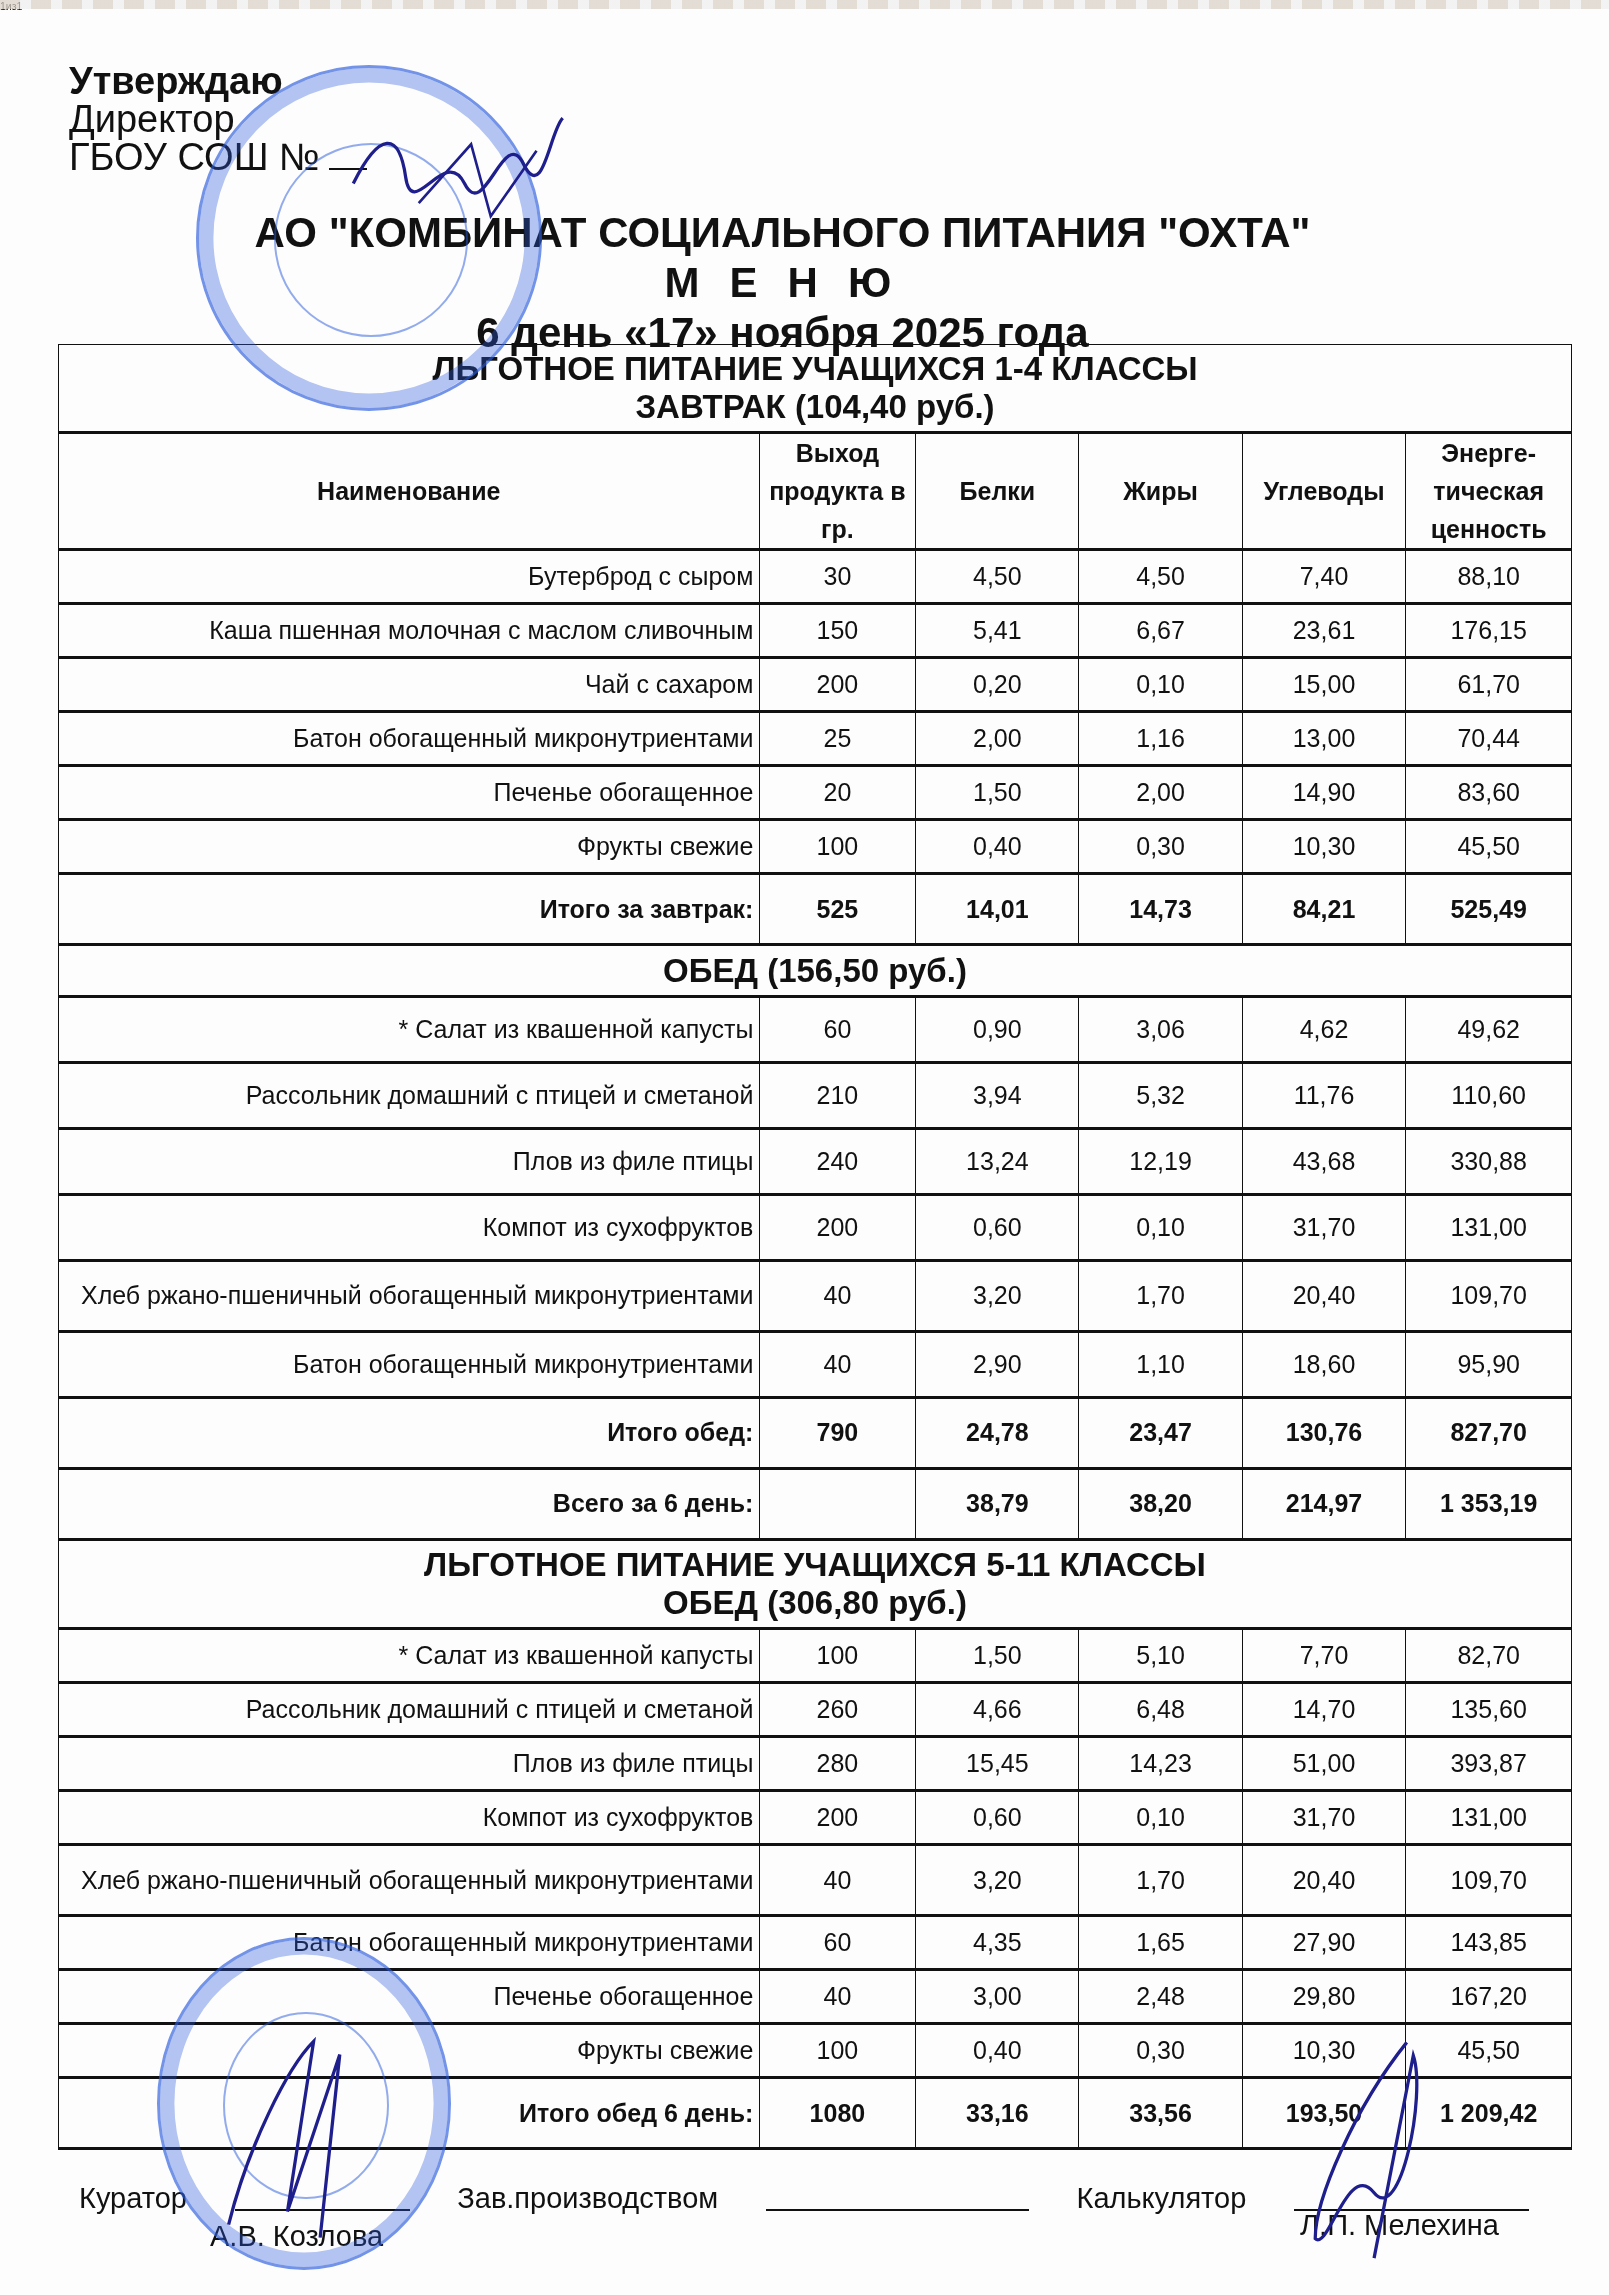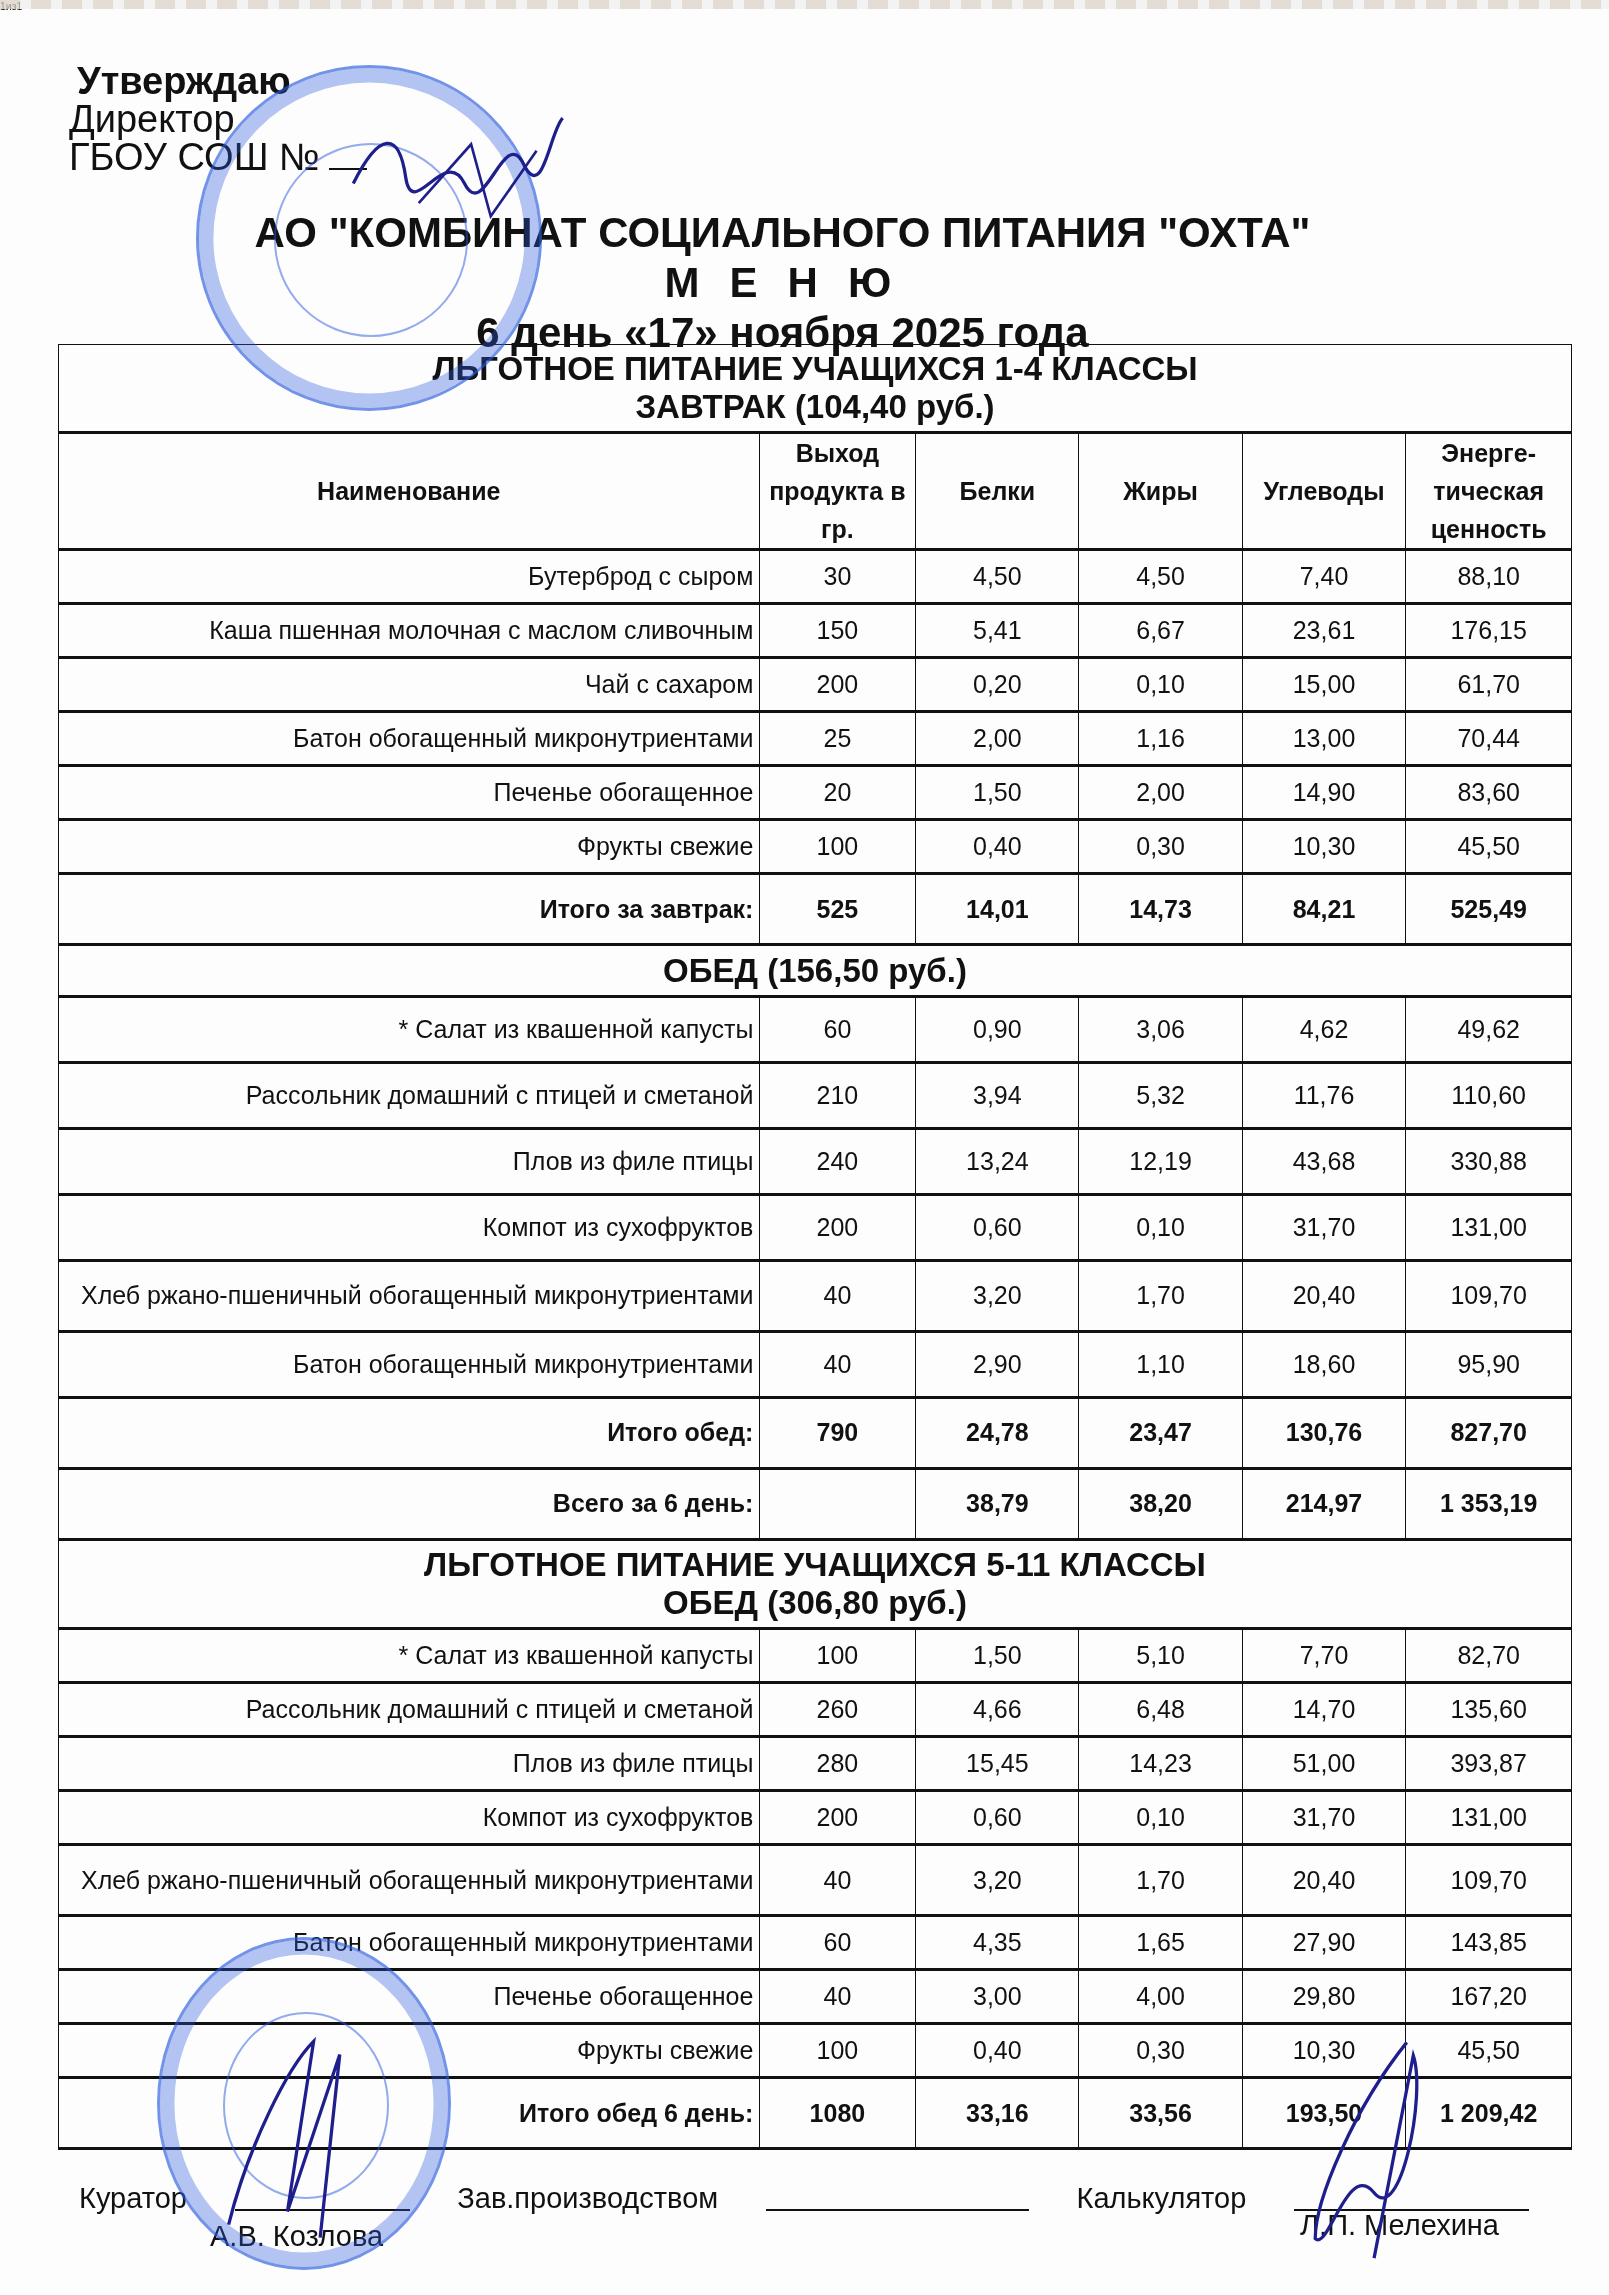--- a/index.html
+++ b/index.html
@@ -4,21 +4,21 @@
 <style>
   html, body { margin: 0; padding: 0; }
   body {
     width: 1610px; height: 2295px; background: #fdfdfd; position: relative;
     font-family: "Liberation Sans", "DejaVu Sans", sans-serif; color: #111;
     overflow: hidden;
   }
   .topstrip { position: absolute; left: 0; top: 0; width: 1610px; height: 9.2px;
     background: repeating-linear-gradient(90deg, #d8cfc5 0 19.6px, #eee 19.6px 31px); opacity: .7; }
   .approve { position: absolute; left: 69px; top: 62px; font-size: 38px; line-height: 38px; z-index: 3; }
-  .approve .b { font-weight: bold; margin-left: 8px; }
+  .approve .b { font-weight: bold; }
   .approve .line { display: inline-block; width: 38px; border-bottom: 2.6px solid #111; margin-left: 9.2px; }
   .titles { position: absolute; left: 249px; top: 208px; width: 1067px; text-align: center; font-weight: bold; z-index: 3; }
   .titles div { font-size: 42px; line-height: 50px; }
   .titles .menu { letter-spacing: 9.2px; }
 
   table.menu-table {
     position: absolute; left: 58px; top: 344px; width: 1514px;
     border-collapse: collapse; z-index: 2;
   }
   .menu-table td, .menu-table th { border: 1.3px solid #111; font-size: 25px; padding: 0 5.2px; }
@@ -265,21 +265,21 @@
         <td class="num">60</td>
         <td class="num">4,35</td>
         <td class="num">1,65</td>
         <td class="num">27,90</td>
         <td class="num">143,85</td>
       </tr>
       <tr class="row">
         <td class="name">Печенье обогащенное</td>
         <td class="num">40</td>
         <td class="num">3,00</td>
-        <td class="num">4,00</td>
+        <td class="num">2,48</td>
         <td class="num">29,80</td>
         <td class="num">167,20</td>
       </tr>
       <tr class="row">
         <td class="name">Фрукты свежие</td>
         <td class="num">100</td>
         <td class="num">0,40</td>
         <td class="num">0,30</td>
         <td class="num">10,30</td>
         <td class="num">45,50</td>

